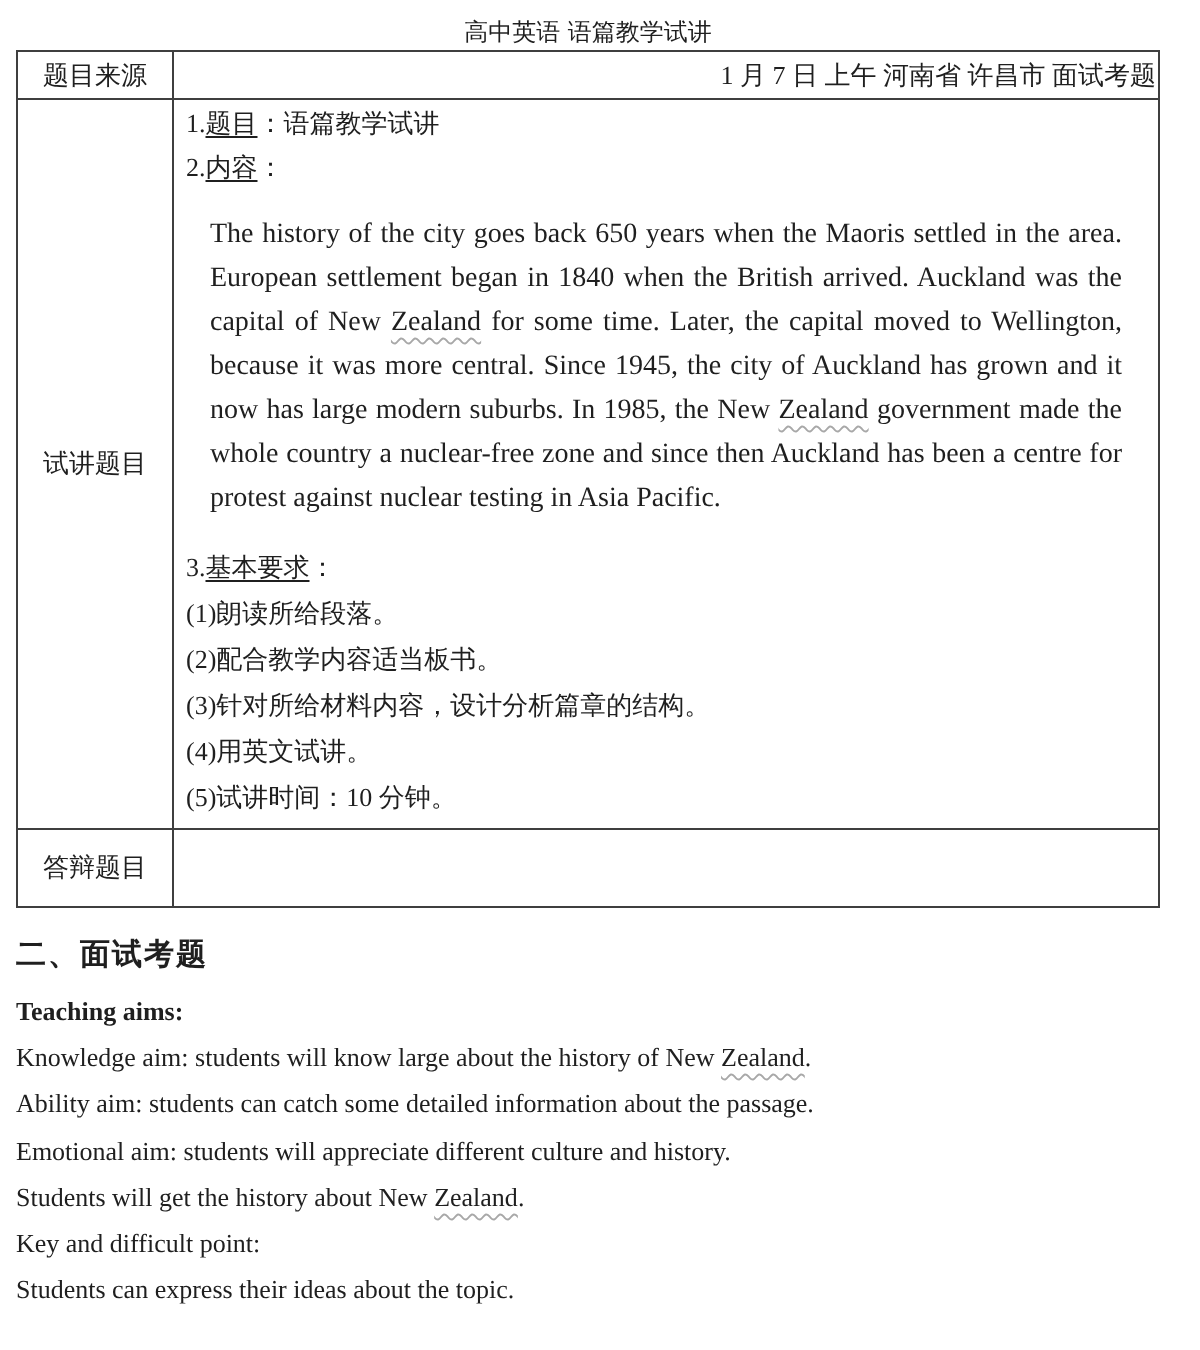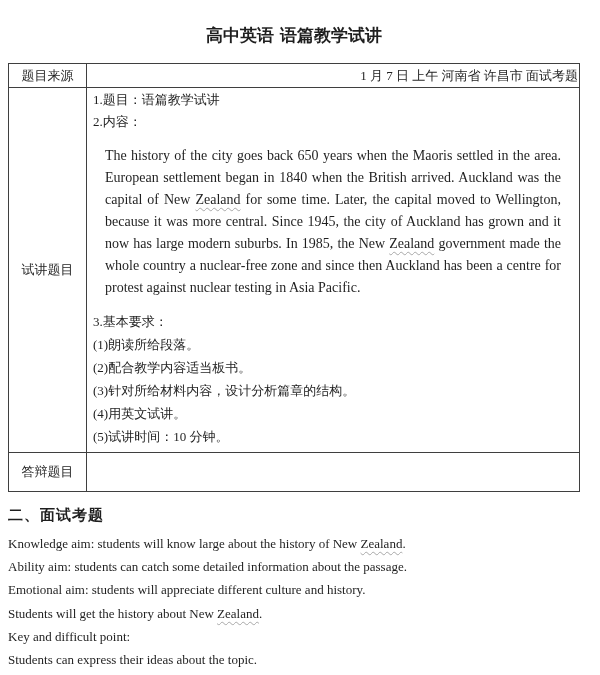--- a/index.html
+++ b/index.html
@@ -8,23 +8,23 @@
     background:#ffffff;
     color:#1f1f1f;
     font-family:"Liberation Serif","DejaVu Serif",serif;
     overflow:hidden;
   }
   .page { padding:6px 20px 0 8px; }
 
   .doc-title {
     text-align:center;
     font-family:"DejaVu Sans","Liberation Sans",sans-serif;
-    font-weight:bold;
-    font-size:17px;
-    margin:16px;
+    font-weight:normal;
+    font-size:12px;
+    margin:0;
     padding-top:2px;
   }
   .sec-heading {
     font-family:"DejaVu Sans","Liberation Sans",sans-serif;
     font-weight:bold;
     font-size:15px;
     margin:17px 0 7px 0;
     letter-spacing:1px;
   }
   .sec2-heading { margin-top:14px; }
@@ -48,21 +48,21 @@
     height:21px;
     vertical-align:middle;
   }
   .content-cell {
     vertical-align:top;
     padding:1px 6px 4px 6px;
   }
   .defense-cell { height:34px; }
 
   .cell-line { font-size:13px; line-height:22px; }
-  .kw { text-underline-offset:2px; }
+  .kw { text-decoration:underline; text-underline-offset:2px; }
   .passage {
     margin:12px;
     text-align:justify;
     font-size:14px;
     line-height:22px;
   }
   .wavy {
     text-decoration-line:underline;
     text-decoration-style:wavy;
     text-decoration-color:#a8a8a8;
@@ -117,20 +117,21 @@
         <td class="label-cell defense-cell">答辩题目</td>
         <td class="content-cell"></td>
       </tr>
     </tbody>
   </table>
 
   <div class="sec-heading sec2-heading">二、面试考题</div>
 
 
   <div class="plan">
+    <p class="bold">Teaching aims:</p>
     <p><span>Knowledge aim: students will know large about the history of New </span><span class="wavy">Zealand</span><span>.</span></p>
     <p>Ability aim: students can catch some detailed information about the passage.</p>
     <p>Emotional aim: students will appreciate different culture and history.</p>
     <p><span>Students will get the history about New </span><span class="wavy">Zealand</span><span>.</span></p>
     <p>Key and difficult point:</p>
     <p>Students can express their ideas about the topic.</p>
 
   </div>
 
 </div>

